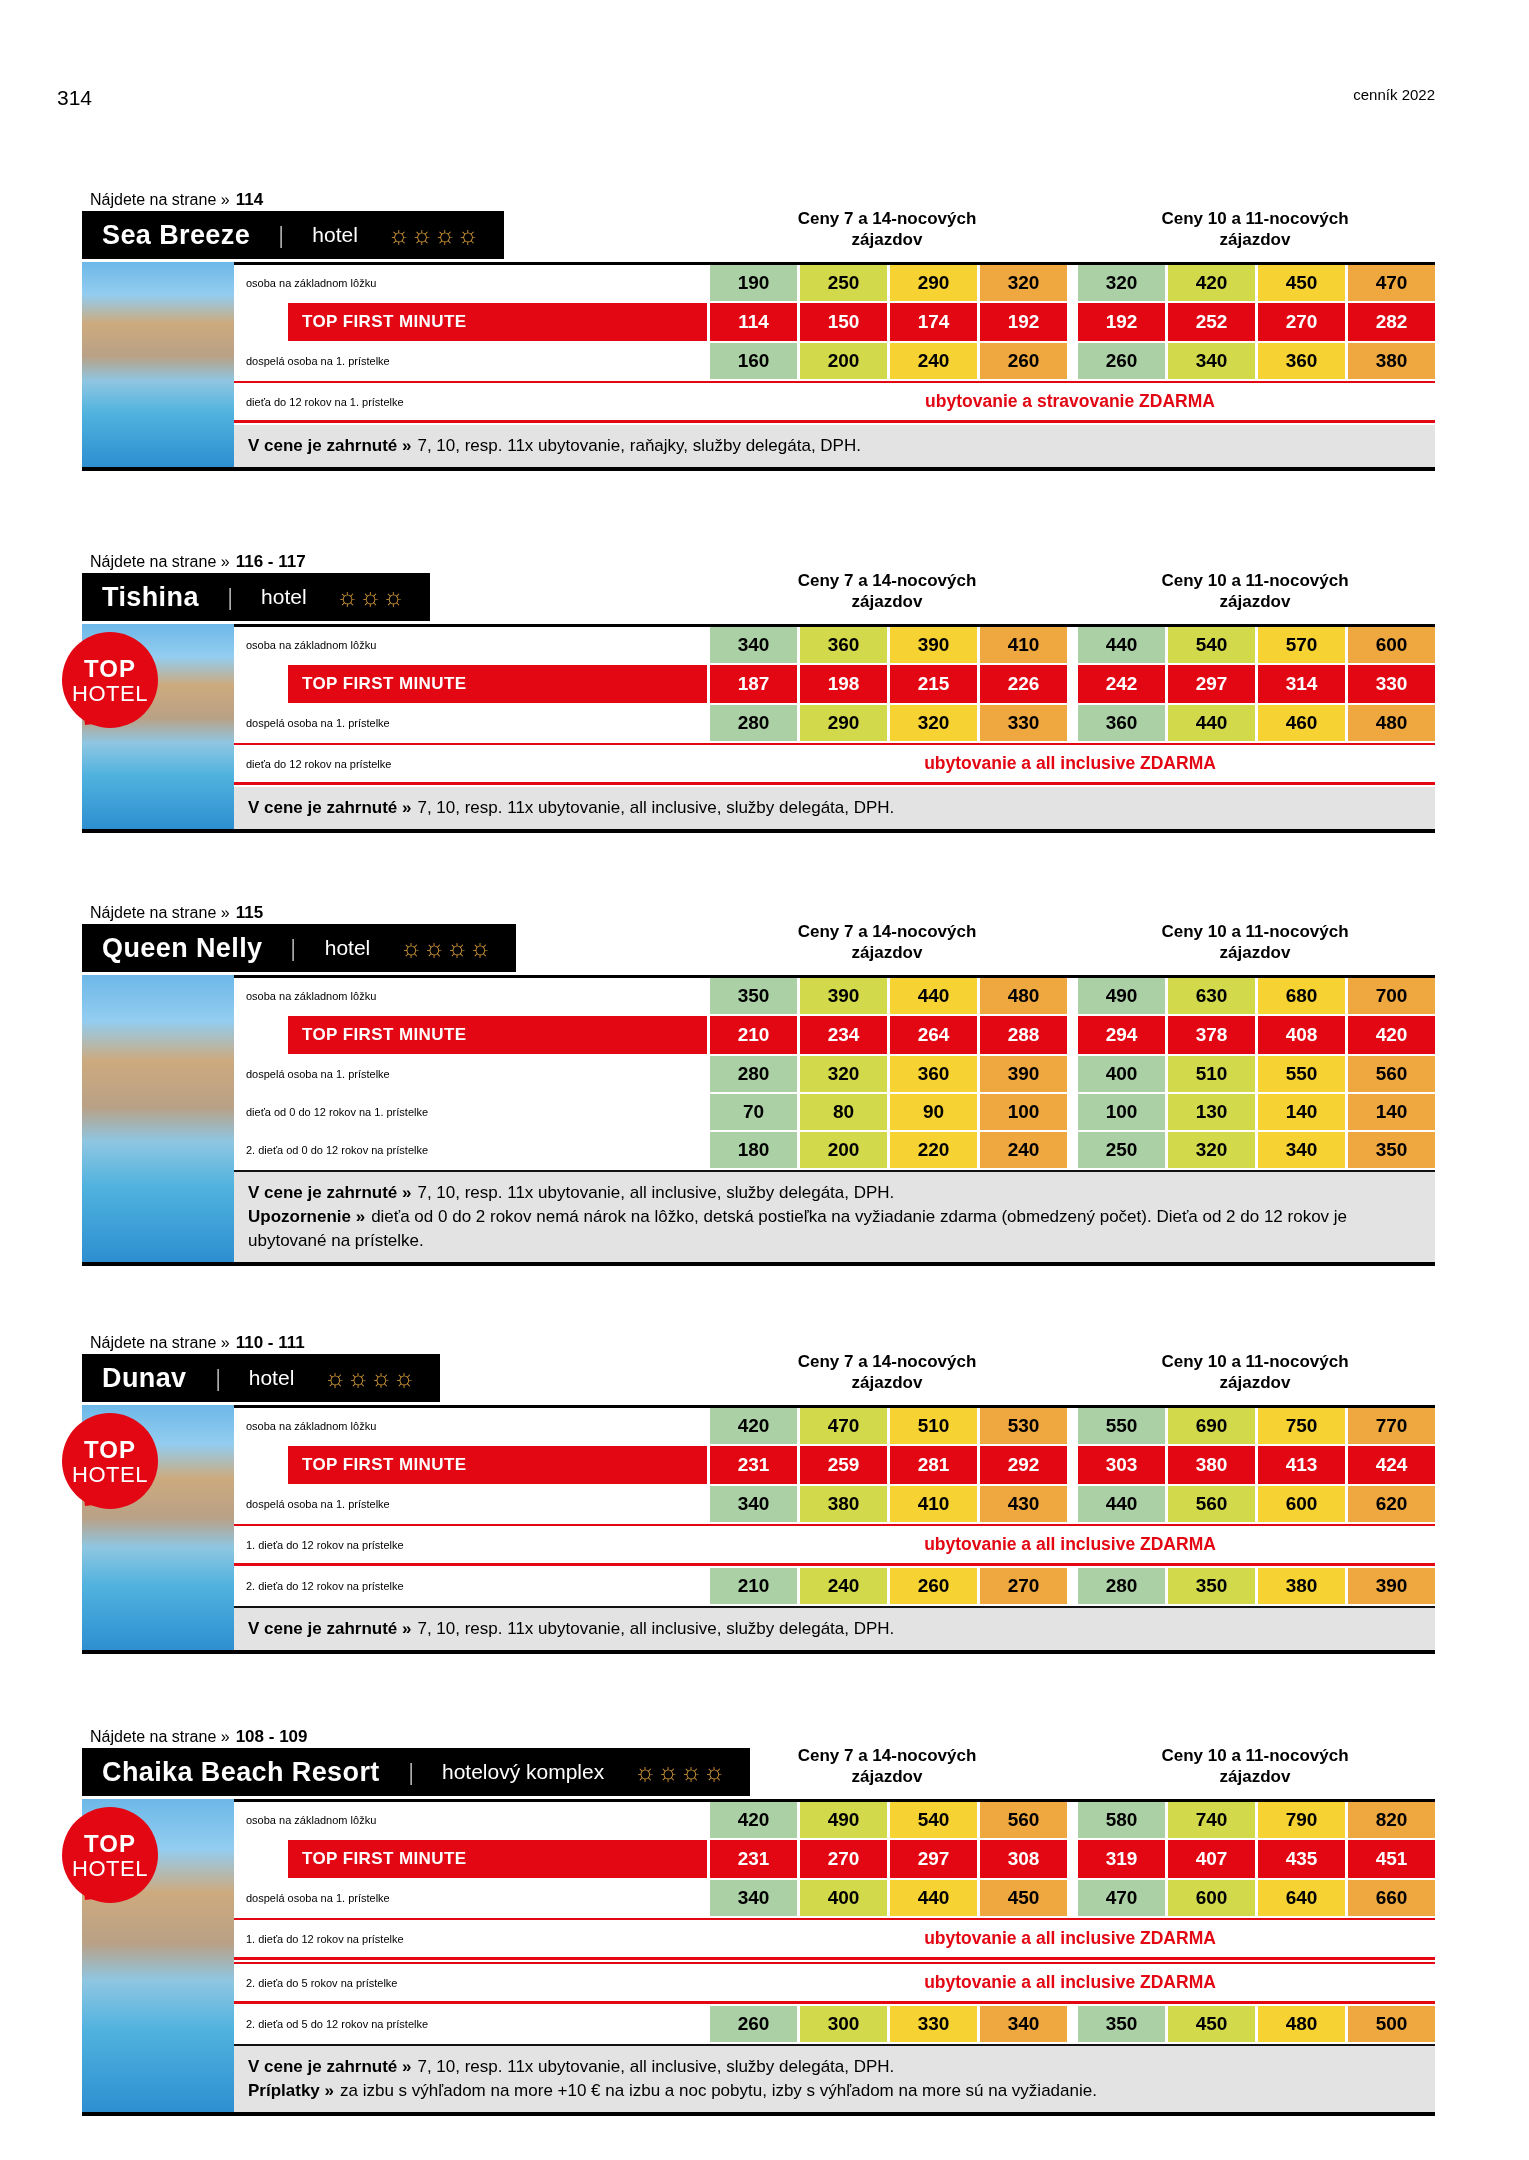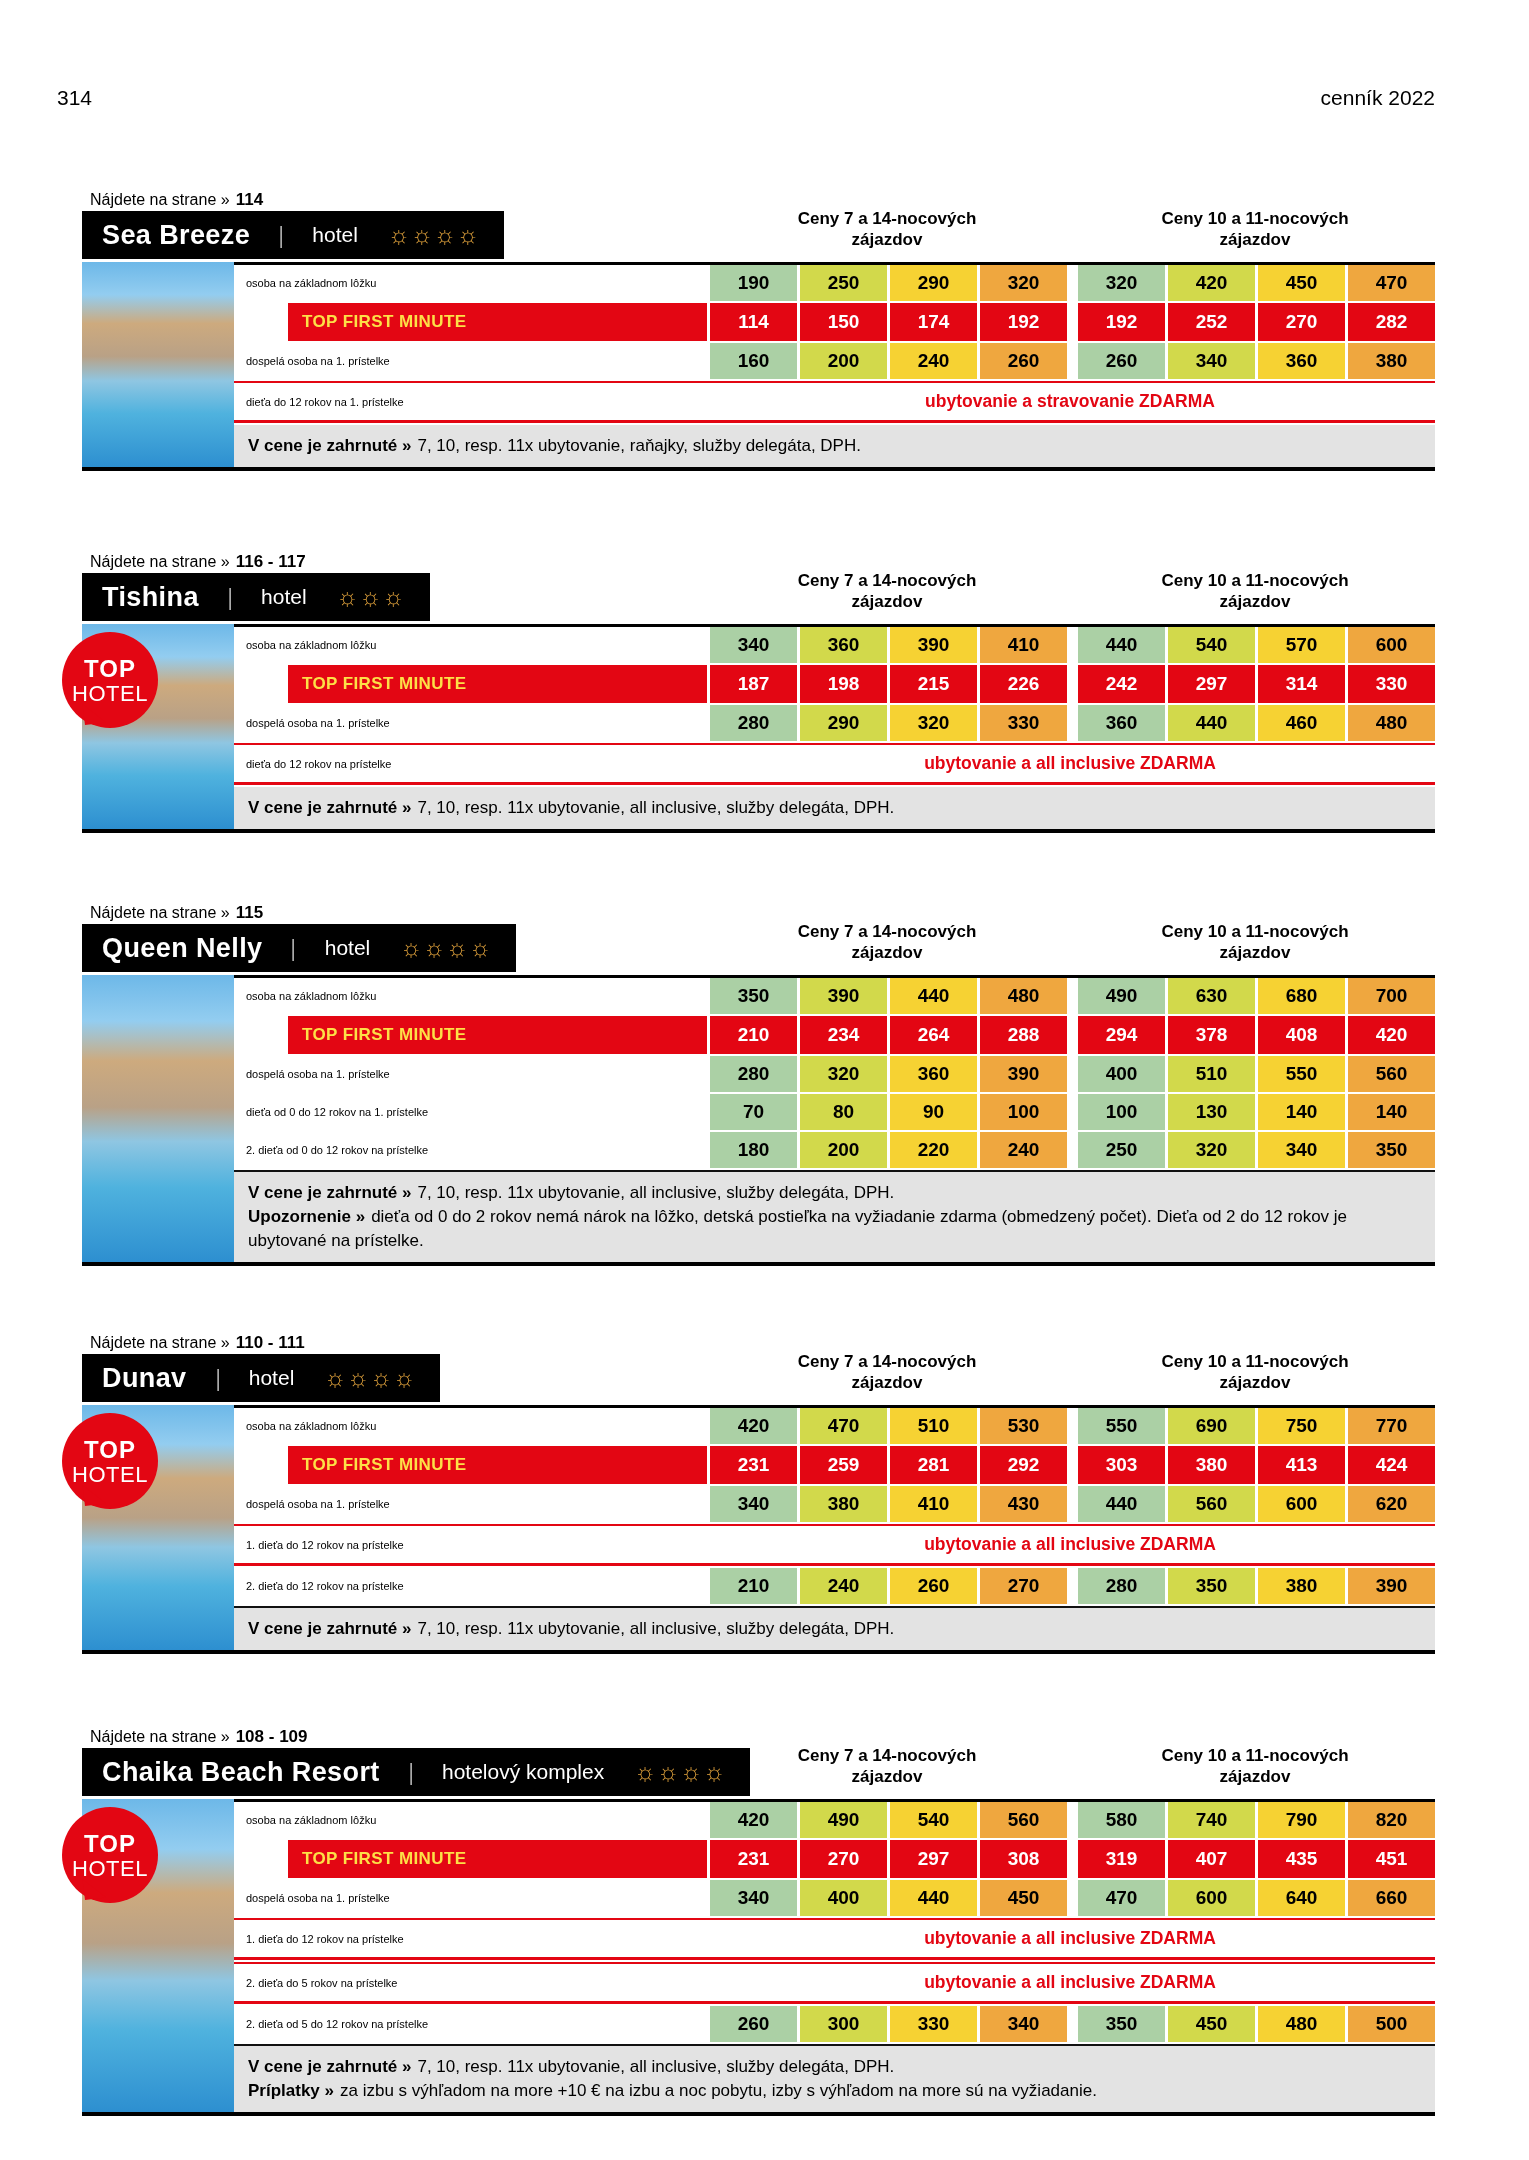--- a/index.html
+++ b/index.html
@@ -2,21 +2,21 @@
 <html style="--red: #e30613; --c0: #abd0a5; --c1: #d2d94b; --c2: #f6d233; --c3: #efa73f; --gray: #e3e3e3; --gold: #e2a33c;"><head>
 <meta charset="utf-8">
 <style>
   html,body{margin:0;padding:0;background:#fff;}
   body{
     width:1529px;height:2160px;position:relative;overflow:hidden;
     font-family:"Liberation Sans", sans-serif;color:#000;
     -webkit-font-smoothing:antialiased;
   }
   .page-num{position:absolute;left:57px;top:86px;font-size:21px;}
-  .brand{position:absolute;right:94px;top:86px;font-size:21px;}
+  .brand{position:absolute;right:94px;top:86px;font-size:15px;}
 
   .hotel-section{position:absolute;left:82px;width:1353px;}
   .findline{font-size:16px;padding-left:8px;margin-bottom:2px;height:19px;}
   .findline b{margin-left:6px;font-size:17px;}
 
   .titlebar{
     display:inline-flex;align-items:center;gap:28px;background:#000;color:#fff;
     height:48px;padding:0 24px 0 20px;box-sizing:border-box;
   }
   .hotel-name{font-weight:bold;font-size:27px;letter-spacing:.4px;white-space:nowrap;}
@@ -37,21 +37,21 @@
   .row.price{height:36px;margin-bottom:2px;background:#fff;}
   .row-label{flex:1;display:flex;align-items:center;padding-left:12px;font-size:11px;box-sizing:border-box;}
   .cell{width:87px;margin-left:3px;flex:none;display:flex;align-items:center;justify-content:center;
         font-weight:bold;font-size:19px;}
   .cell.gap{margin-left:11px;}
   .cell.k0{background:var(--c0);} .cell.k1{background:var(--c1);}
   .cell.k2{background:var(--c2);} .cell.k3{background:var(--c3);}
 
   .row.tfm{height:38px;margin-bottom:2px;}
   .tfm-indent{width:54px;flex:none;background:#fff;}
-  .tfm-label{flex:1;background:var(--red);color:#fde047;font-weight:bold;font-size:17px;
+  .tfm-label{flex:1;background:var(--red);color:#ffffff;font-weight:bold;font-size:17px;
              display:flex;align-items:center;padding-left:14px;letter-spacing:.4px;box-sizing:border-box;}
   .row.tfm .cell{background:var(--red);color:#fff;}
 
   .row.free{height:37px;border-top:2px solid var(--red);border-bottom:3px solid var(--red);
             margin-bottom:2px;background:#fff;}
   .free-zone{flex:none;width:730px;display:flex;align-items:center;justify-content:center;
              color:var(--red);font-weight:bold;font-size:17.5px;}
 
   .notes{background:var(--gray);padding:9px 14px;font-size:17px;line-height:24px;}
   .notes.topline{border-top:2px solid #111;}

